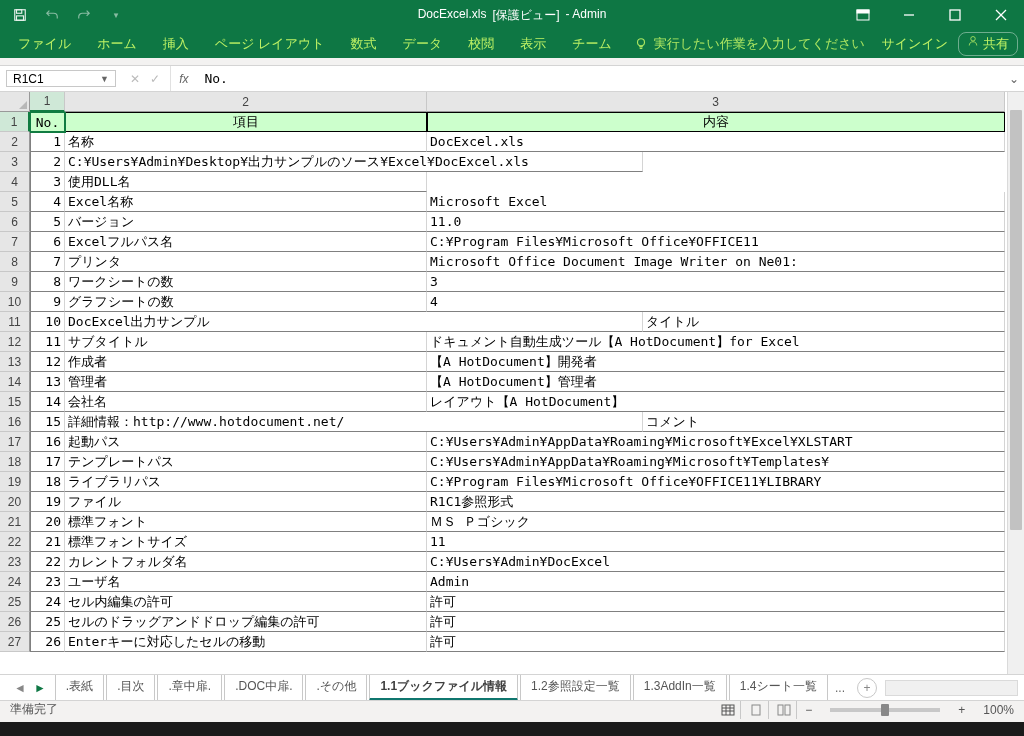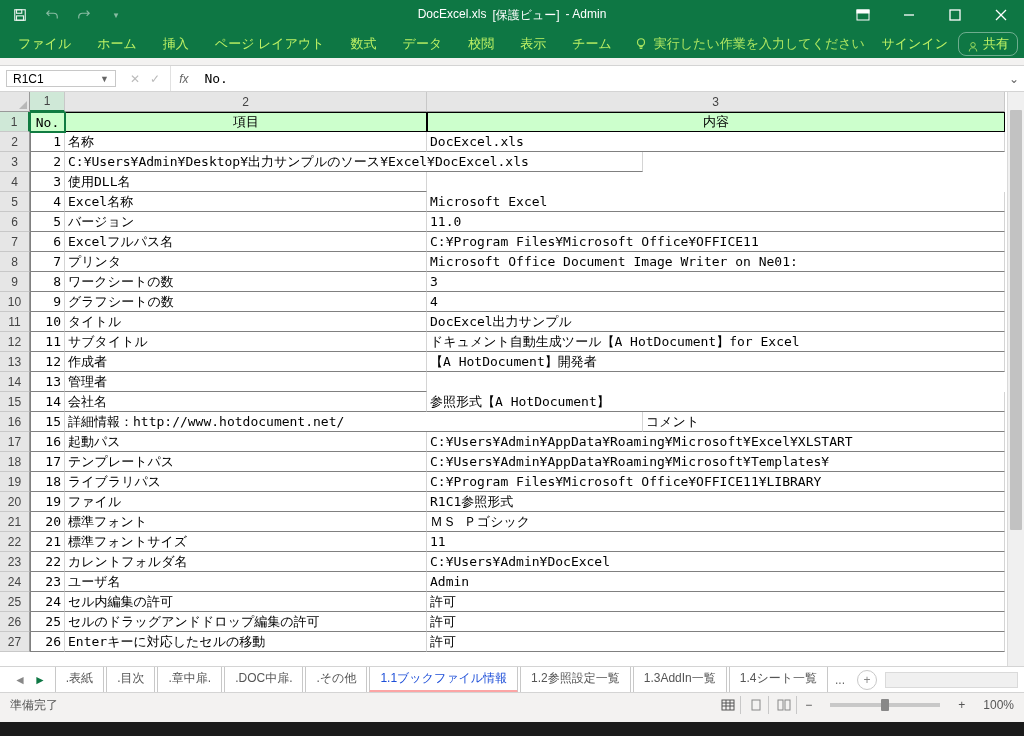--- a/index.html
+++ b/index.html
@@ -11,21 +11,21 @@
 .qat-btn.dim{opacity:.5}
 .title-center{position:absolute;left:50%;transform:translateX(-50%);display:flex;gap:6px;color:#fff}
 .winbtns{margin-left:auto;display:flex}
 .winbtn{width:46px;height:30px;display:flex;align-items:center;justify-content:center;color:#fff}
 .winbtn svg,.qat-btn svg{width:14px;height:14px}
 .ribbon-tabs{background:#0e7744;height:28px;display:flex;align-items:center;padding:0 6px;color:#bef264;font-size:13px;gap:2px}
 .rtab{padding:4px 12px;cursor:pointer}
 .tell-me{display:flex;align-items:center;gap:6px;margin-left:8px;opacity:.9}
 .tell-me svg{width:14px;height:14px}
 .signin-area{margin-left:auto;display:flex;align-items:center;gap:10px}
-.share-btn{border:1px solid rgba(255,255,255,.4);padding:2px 8px;display:flex;align-items:flex-end;gap:4px;border-radius:8px}
+.share-btn{border:1px solid rgba(255,255,255,.4);padding:2px 8px;display:flex;align-items:flex-start;gap:4px;border-radius:8px}
 .ribbon-body{height:8px;background:#f3f2f1;border-bottom:1px solid #d4d4d4}
 .formula-bar{height:26px;background:#fff;border-bottom:1px solid #d4d4d4;display:flex;align-items:center;font-size:12px}
 .name-box{width:110px;border:1px solid #c8c8c8;height:17px;margin:0 4px 0 6px;display:flex;align-items:center;padding:0 6px;justify-content:space-between;background:#fff}
 .nb-dd{color:#666;font-size:9px}
 .fx-btns{display:flex;align-items:center;gap:10px;padding:0 10px;border-right:1px solid #e1e1e1;height:100%;color:#999}
 .fx-label{font-style:italic;padding:0 8px;color:#666}
 .formula-input{flex:1;padding:0 8px;font-family:"MS Gothic",monospace;font-size:13px}
 .fb-expand{width:20px;color:#666;display:flex;justify-content:center}
 .grid-area{flex:1;display:flex;overflow:hidden;background:#fff;position:relative}
 .corner{width:30px;height:20px;background:#e6e6e6;border-right:1px solid #999;border-bottom:1px solid #999;position:absolute;top:0;left:0;z-index:2;display:flex;align-items:flex-end;justify-content:flex-end;padding:2px}
@@ -45,25 +45,25 @@
 .hdr-row .cell.w1{border:1px solid #000}
 .data-row .cell{border-bottom:1px solid #808080}
 .data-row .cell.w1{border-left:1px solid #808080}
 .active-cell{outline:2px solid #107c41;outline-offset:-1px;position:relative;z-index:1}
 .vscroll{position:absolute;top:0;right:0;width:17px;bottom:0;background:#f0f0f0;border-left:1px solid #dadada;z-index:3}
 .vthumb{position:absolute;top:18px;left:2px;right:2px;height:420px;background:#c2c2c2;border-radius:1px}
 .sheet-bar{height:26px;background:#fff;border-top:1px solid #d4d4d4;display:flex;align-items:center;padding:0 6px;font-size:12px}
 .sb-nav{display:flex;gap:8px;padding:0 8px;color:#888}
 .sb-nav .act{color:#0e7744}
 .sheet-tab{border:1px solid #c8c8c8;border-top:none;padding:3px 10px;margin:0 1px;background:#fff;color:#555;cursor:pointer;font-size:12px}
-.sheet-tab.active{border-bottom:3px solid #fca5a5;color:#1d4ed8;background:#fff;font-weight:400}
+.sheet-tab.active{border-bottom:3px solid #0f766e;color:#404040;background:#fff;font-weight:700}
 .sb-more{padding:0 6px;color:#666}
 .add-sheet{width:20px;height:20px;border:1px solid #c8c8c8;border-radius:50%;display:flex;align-items:center;justify-content:center;margin-left:6px;color:#888}
 .hscroll-stub{flex:1;margin-left:8px;height:16px;background:#f0f0f0;border:1px solid #dadada;position:relative}
-.status-bar{height:30px;background:#f3f2f1;border-top:1px solid #d4d4d4;display:flex;align-items:flex-end;padding:8px 10px;font-size:12px;color:#555}
+.status-bar{height:22px;background:#f3f2f1;border-top:1px solid #d4d4d4;display:flex;align-items:flex-start;padding:0 10px;font-size:12px;color:#555}
 .view-btns{margin-left:auto;display:flex;align-items:center;gap:2px}
 .vbtn{width:26px;height:18px;display:flex;align-items:center;justify-content:center;border-right:1px solid #c8c8c8}
 .vbtn:last-of-type{border-right:none}
 .zoom-slider{width:110px;height:4px;background:#c8c8c8;margin:0 10px;position:relative}
 .zoom-thumb{position:absolute;left:50%;top:-4px;width:8px;height:12px;background:#888;border-radius:1px;transform:translateX(-50%)}
 .zoom-tick{position:absolute;left:50%;top:-2px;width:1px;height:8px;background:#888}
 </style>
 </head>
 <body>
 
@@ -246,41 +246,42 @@
           <div class="cell w2">ワークシートの数</div>
           <div class="cell w3">3</div>
         </div>
         <div class="row data-row">
           <div class="cell w1 num">9</div>
           <div class="cell w2">グラフシートの数</div>
           <div class="cell w3">4</div>
         </div>
         <div class="row data-row">
           <div class="cell w1 num">10</div>
+          <div class="cell w3">DocExcel出力サンプル</div>
           <div class="cell w2">タイトル</div>
-          <div class="cell w3">DocExcel出力サンプル</div>
         </div>
         <div class="row data-row">
           <div class="cell w1 num">11</div>
           <div class="cell w2">サブタイトル</div>
           <div class="cell w3">ドキュメント自動生成ツール【A HotDocument】for Excel</div>
         </div>
         <div class="row data-row">
           <div class="cell w1 num">12</div>
           <div class="cell w2">作成者</div>
           <div class="cell w3">【A HotDocument】開発者</div>
         </div>
         <div class="row data-row">
           <div class="cell w1 num">13</div>
           <div class="cell w2">管理者</div>
+          <div class="cell w3">【A HotDocument】管理者</div>
         </div>
         <div class="row data-row">
           <div class="cell w1 num">14</div>
           <div class="cell w2">会社名</div>
-          <div class="cell w3">参照形式【A HotDocument】</div>
+          <div class="cell w3">レイアウト【A HotDocument】</div>
         </div>
         <div class="row data-row">
           <div class="cell w1 num">15</div>
           <div class="cell w3">詳細情報：http://www.hotdocument.net/</div>
           <div class="cell w2">コメント</div>
         </div>
         <div class="row data-row">
           <div class="cell w1 num">16</div>
           <div class="cell w2">起動パス</div>
           <div class="cell w3">C:¥Users¥Admin¥AppData¥Roaming¥Microsoft¥Excel¥XLSTART</div>

